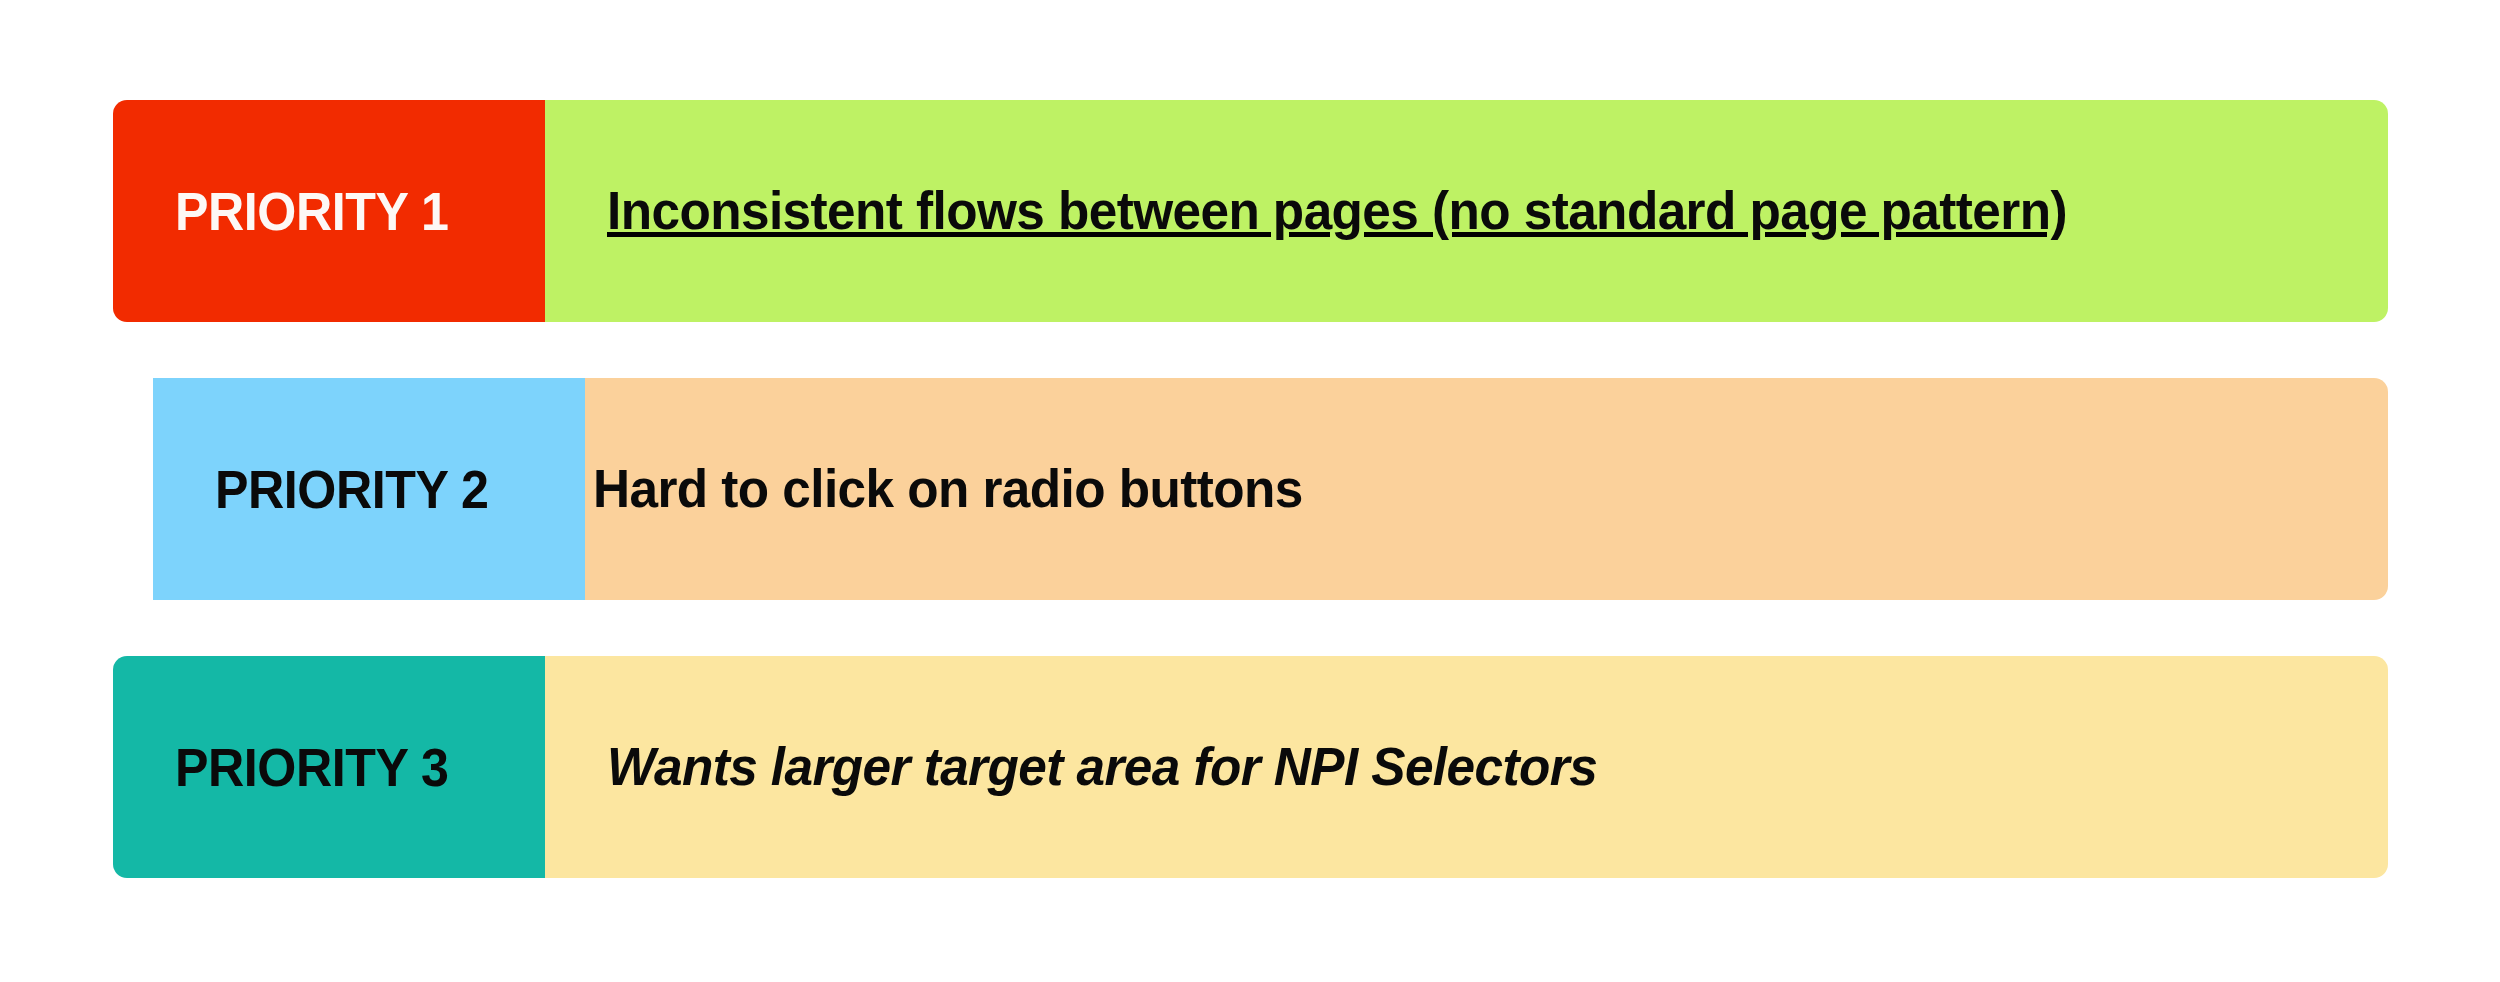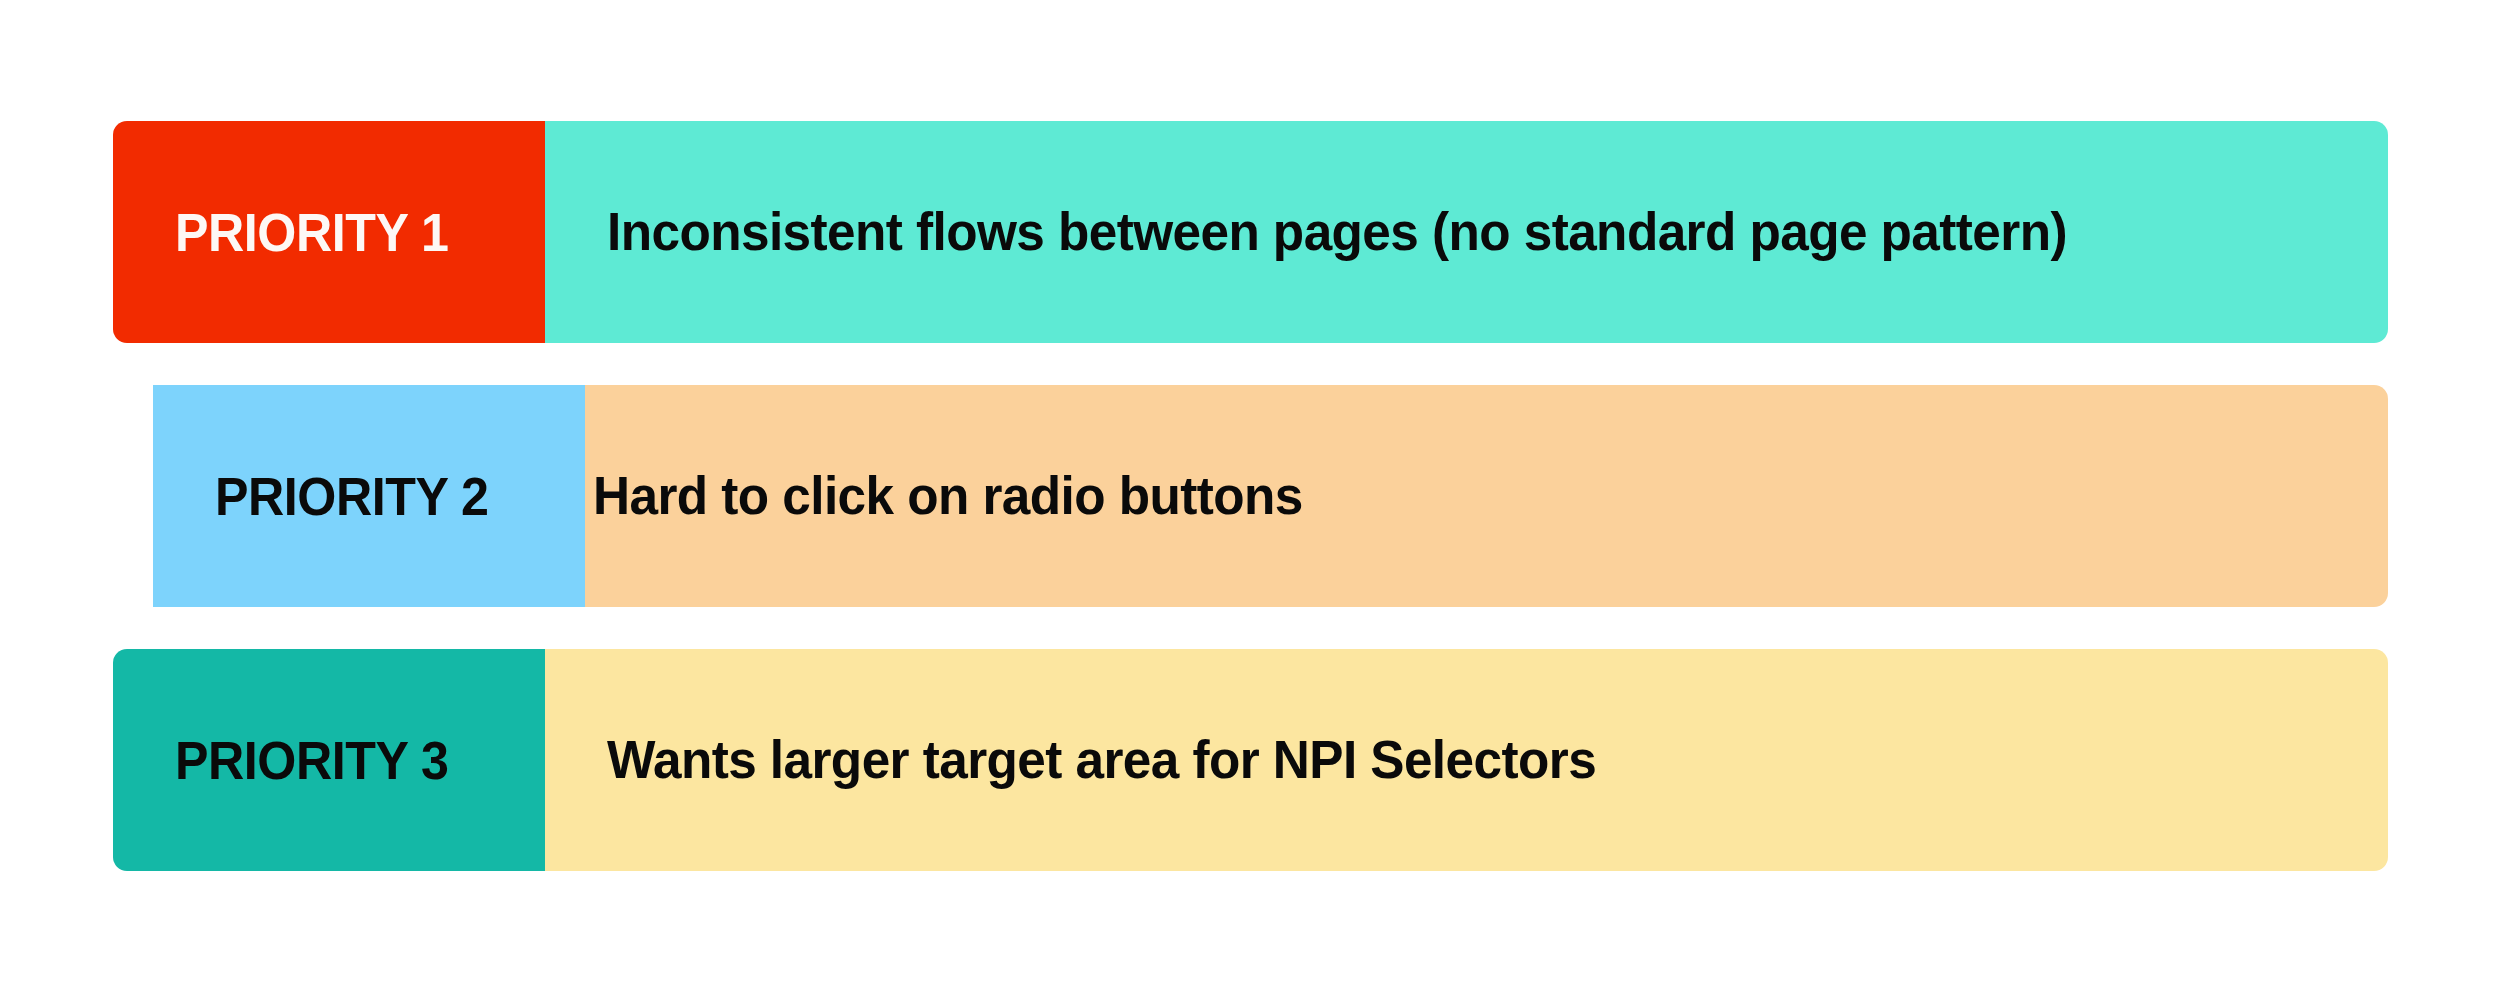--- a/index.html
+++ b/index.html
@@ -11,25 +11,25 @@
     width: 2500px;
     height: 982px;
     background: #FFFFFF;
     font-family: "Liberation Sans", "DejaVu Sans", sans-serif;
     overflow: hidden;
   }
 
   .board {
     position: absolute;
     left: 113px;
-    top: 121px;
+    top: 100px;
     width: 2275px;
     display: flex;
     flex-direction: column;
-    gap: 42px;
+    gap: 56px;
   }
 
   .priority-row {
     display: flex;
     flex-direction: row;
     align-items: stretch;
     height: 222px;
     border-radius: 14px;
     overflow: hidden;
   }
@@ -78,36 +78,36 @@
 </style>
 </head>
 <body style="background: rgb(255, 255, 255);">
 
 <div class="board">
 
   <div class="priority-row">
     <div class="priority-label" style="background: rgb(242, 43, 0);">
       <span class="priority-label-text" style="color: rgb(253, 248, 245);">PRIORITY 1</span>
     </div>
-    <div class="priority-body" style="background: #5eead4;">
+    <div class="priority-body" style="background: #bef264; text-decoration: underline;">
       <span class="priority-body-text" style="color: rgb(10, 10, 10);">Inconsistent flows between pages (no standard page pattern)</span>
     </div>
   </div>
 
   <div class="priority-row">
     <div class="priority-label" style="background: #7dd3fc; margin-left: 40px;">
       <span class="priority-label-text" style="color: rgb(10, 10, 10);">PRIORITY 2</span>
     </div>
     <div class="priority-body" style="background: rgb(251, 209, 155); padding-left: 8px;">
       <span class="priority-body-text" style="color: rgb(10, 10, 10);">Hard to click on radio buttons</span>
     </div>
   </div>
 
   <div class="priority-row">
     <div class="priority-label" style="background: #14b8a6;">
       <span class="priority-label-text" style="color: rgb(10, 10, 10);">PRIORITY 3</span>
     </div>
-    <div class="priority-body" style="background: rgb(252, 230, 160);">
+    <div class="priority-body" style="background: rgb(252, 230, 160); font-style: italic;">
       <span class="priority-body-text" style="color: rgb(10, 10, 10);">Wants larger target area for NPI Selectors</span>
     </div>
   </div>
 
 </div>
 
 </body></html>

